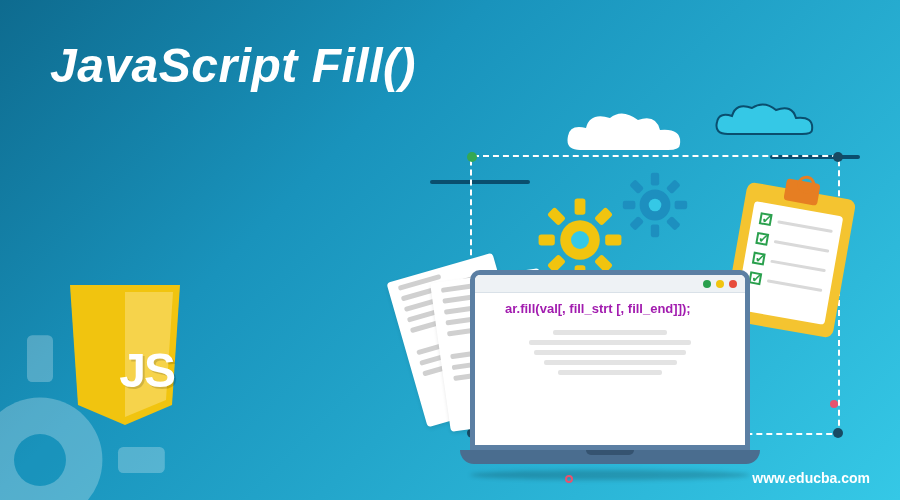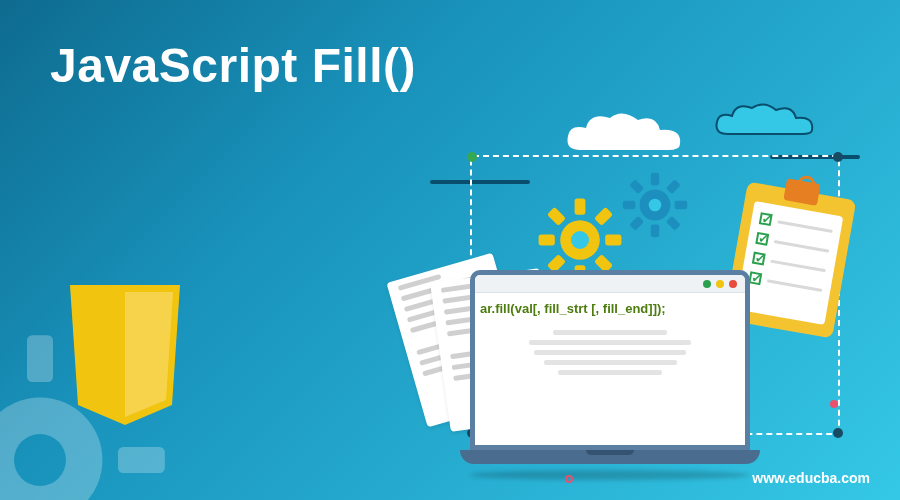--- a/index.html
+++ b/index.html
@@ -9,20 +9,21 @@
     position: relative;
   }
   .title {
     position: absolute;
     top: 38px;
     left: 50px;
     color: #fff;
     font-size: 48px;
     font-weight: 700;
     letter-spacing: 0.5px;
+    font-style: italic;
   }
   .site {
     position: absolute;
     right: 30px;
     bottom: 14px;
     color: #fff;
     font-size: 14px;
     font-weight: 600;
   }
   
@@ -87,21 +88,21 @@
   .gear { position:absolute; }
   
   .laptop { position:absolute; left:460px; top:270px; width:300px; }
   .screen {
     width:280px; height:180px; background:#fff; border-radius:10px 10px 0 0;
     border:5px solid #5b7fa3; margin:0 auto; position:relative; overflow:hidden;
   }
   .screen-bar { height:18px; background:#eef2f5; border-bottom:1px solid #d9e1e8; display:flex; align-items:center; justify-content:flex-end; padding:0 8px; gap:5px;}
   .tl-dot{width:8px;height:8px;border-radius:50%;}
   .screen-label { text-align:center; font-size:9px; letter-spacing:3px; color:#555; margin-top:4px; }
-  .code-text { font-family: Arial, sans-serif; font-weight:700; font-size:13px; color:#4d7c0f; padding:8px 5px 4px; line-height:1.25; }
+  .code-text { font-family: Arial, sans-serif; font-weight:700; font-size:13px; color:#a21caf; padding:8px 30px 4px; line-height:1.25; }
   .form-lines { padding: 4px 40px; }
   .fl { height:5px; background:#e3e3e3; border-radius:2px; margin:5px auto; }
   .lap-base { width:300px; height:14px; background:#4a6d8f; border-radius:0 0 14px 14px; position:relative;}
   .lap-base::before{content:"";position:absolute;top:0;left:50%;transform:translateX(-50%);width:48px;height:5px;background:#355370;border-radius:0 0 6px 6px;}
   .lap-shadow { width:280px; height:10px; background:rgba(0,0,0,0.18); border-radius:50%; margin:6px auto 0; filter:blur(2px);}
   
   .red-dot{position:absolute;width:8px;height:8px;border-radius:50%;background:#e8526e;}
   .red-dot.ring{background:transparent;border:2px solid #e8526e;width:8px;height:8px;}
 </style>
 </head>
@@ -124,20 +125,21 @@
   </g>
 </svg>
 
 <div class="title">JavaScript Fill()</div>
 
 <div class="js-shield">
   <svg width="130" height="150" viewBox="0 0 130 150">
     <path d="M10 5 L120 5 L112 125 L65 145 L18 125 Z" fill="#f1c40f"></path>
     <path d="M65 12 L113 12 L106 120 L65 137 Z" fill="#f6d34b"></path>
   </svg>
+  <div class="js-letters">JS</div>
 </div>
 
 <div class="cloud" style="left:560px; top:110px;">
   <svg width="130" height="50" viewBox="0 0 130 50">
       <path d="M20 40 Q5 40 8 26 Q10 14 26 18 Q30 2 50 8 Q62 -2 78 10 Q96 4 100 20 Q122 18 120 34 Q120 40 108 40 Z" fill="#fff"></path>
     </svg>
 </div>
 <div class="cloud" style="left:710px; top:100px;">
   <svg width="110" height="42" viewBox="0 0 110 42">
       <path d="M18 34 Q4 34 7 22 Q9 12 22 16 Q26 2 42 8 Q54 0 66 10 Q82 4 86 18 Q104 16 102 30 Q102 34 92 34 Z" fill="#35c8e6" stroke="#0a4e6e" stroke-width="2"></path>

